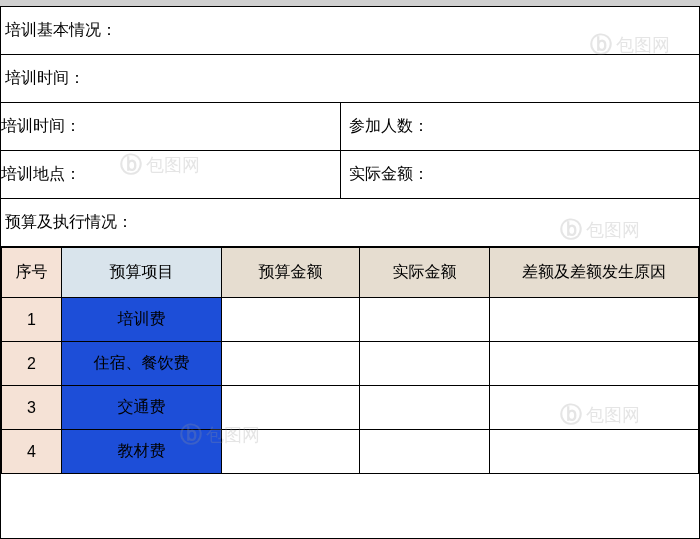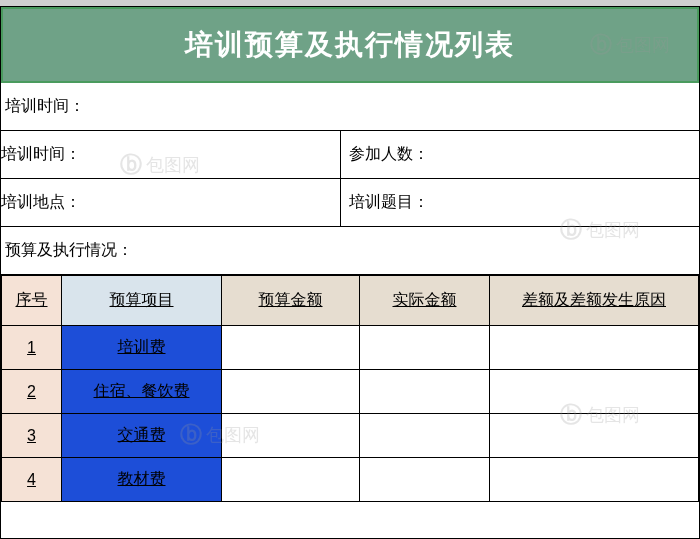--- a/index.html
+++ b/index.html
@@ -69,21 +69,20 @@
     table {
       width: 100%;
       border-collapse: collapse;
       table-layout: fixed;
     }
     th, td {
       border: 1px solid #000;
       text-align: center;
       font-size: 16px;
       height: 44px;
-      text-decoration: underline;
     }
     th {
       background: #e6ddd0;
       font-weight: normal;
       height: 50px;
     }
     .col-no {
       width: 60px;
       background: #f5e2d6;
     }
@@ -118,37 +117,37 @@
     }
     .watermark .logo {
       font-size: 22px;
       font-weight: bold;
     }
   </style>
 </head>
 <body>
 
 <div class="sheet">
-  <div class="title-bar">
-    <div class="title-text">培训预算及执行情况列表</div>
-  </div>
-
+
+  <div class="info-row">
+    <div class="info-cell full">培训基本情况：</div>
+  </div>
 
   <div class="info-row">
     <div class="info-cell full">培训时间：</div>
   </div>
 
   <div class="info-row split">
     <div class="info-cell left">培训时间：</div>
     <div class="info-cell right">参加人数：</div>
   </div>
 
   <div class="info-row split">
     <div class="info-cell left">培训地点：</div>
-    <div class="info-cell right">培训题目：</div>
+    <div class="info-cell right">实际金额：</div>
   </div>
 
   <div class="info-row">
     <div class="info-cell full">预算及执行情况：</div>
   </div>
 
   <table>
     <thead>
       <tr>
         <th class="col-no">序号</th>

